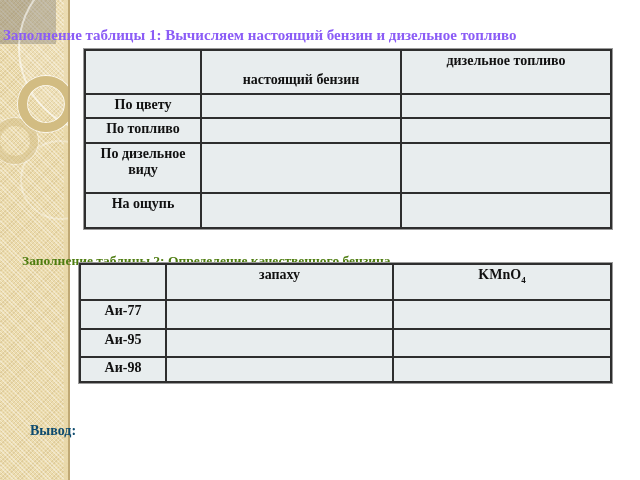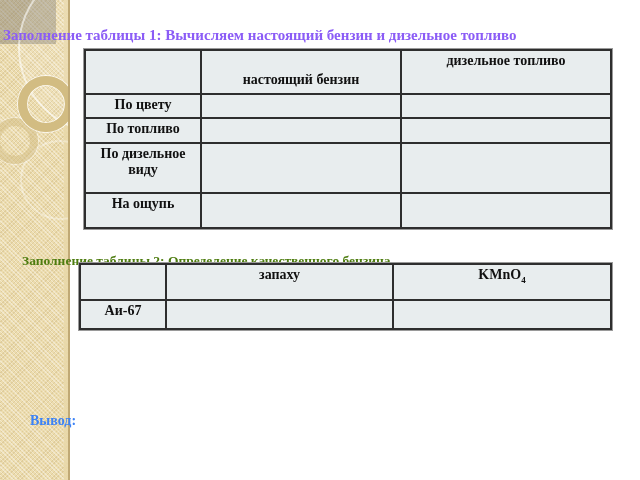--- a/index.html
+++ b/index.html
@@ -46,22 +46,22 @@
   
   .h1{
     position:absolute;left:3px;top:27px;width:630px;
     font-size:15px;font-weight:bold;color:#8b5cf6;white-space:nowrap;
   }
   .h2{
     position:absolute;left:22px;top:233px;width:600px;
     font-size:13.5px;font-weight:bold;color:#4d7c0f;white-space:nowrap;margin-top:20px;
   }
   .conclusion{
-    position:absolute;left:30px;top:413px;
-    font-size:14px;font-weight:bold;color:#3b82f6;
+    position:absolute;left:30px;top:423px;
+    font-size:14px;font-weight:bold;color:#0c4a6e;
   }
 
   
   table{
     border-collapse:collapse;table-layout:fixed;
     position:absolute;
     box-shadow:0 0 0 1px #9a9a9a;
   }
   td{
     background:#e8edee;border:2px solid #2e2e2e;
@@ -132,20 +132,30 @@
       <col style="width:227px">
       <col style="width:218px">
     </colgroup>
   <tbody>
       <tr style="height:36px">
     <td class="hdr"></td>
     <td class="hdr va-top">запаху</td>
     <td class="hdr va-top"><span>KMnO</span><sub class="f">4</sub></td>
   </tr>
   <tr style="height:29px">
-    <td class="lbl">Аи-67</td>
+    <td class="lbl">Аи-77</td>
+    <td></td>
+    <td></td>
+  </tr>
+  <tr style="height:28px">
+    <td class="lbl">Аи-95</td>
+    <td></td>
+    <td></td>
+  </tr>
+  <tr style="height:25px">
+    <td class="lbl">Аи-98</td>
     <td></td>
     <td></td>
   </tr>
 </tbody>
   </table>
 
 <div class="conclusion">Вывод:</div>
 
 </body></html>

